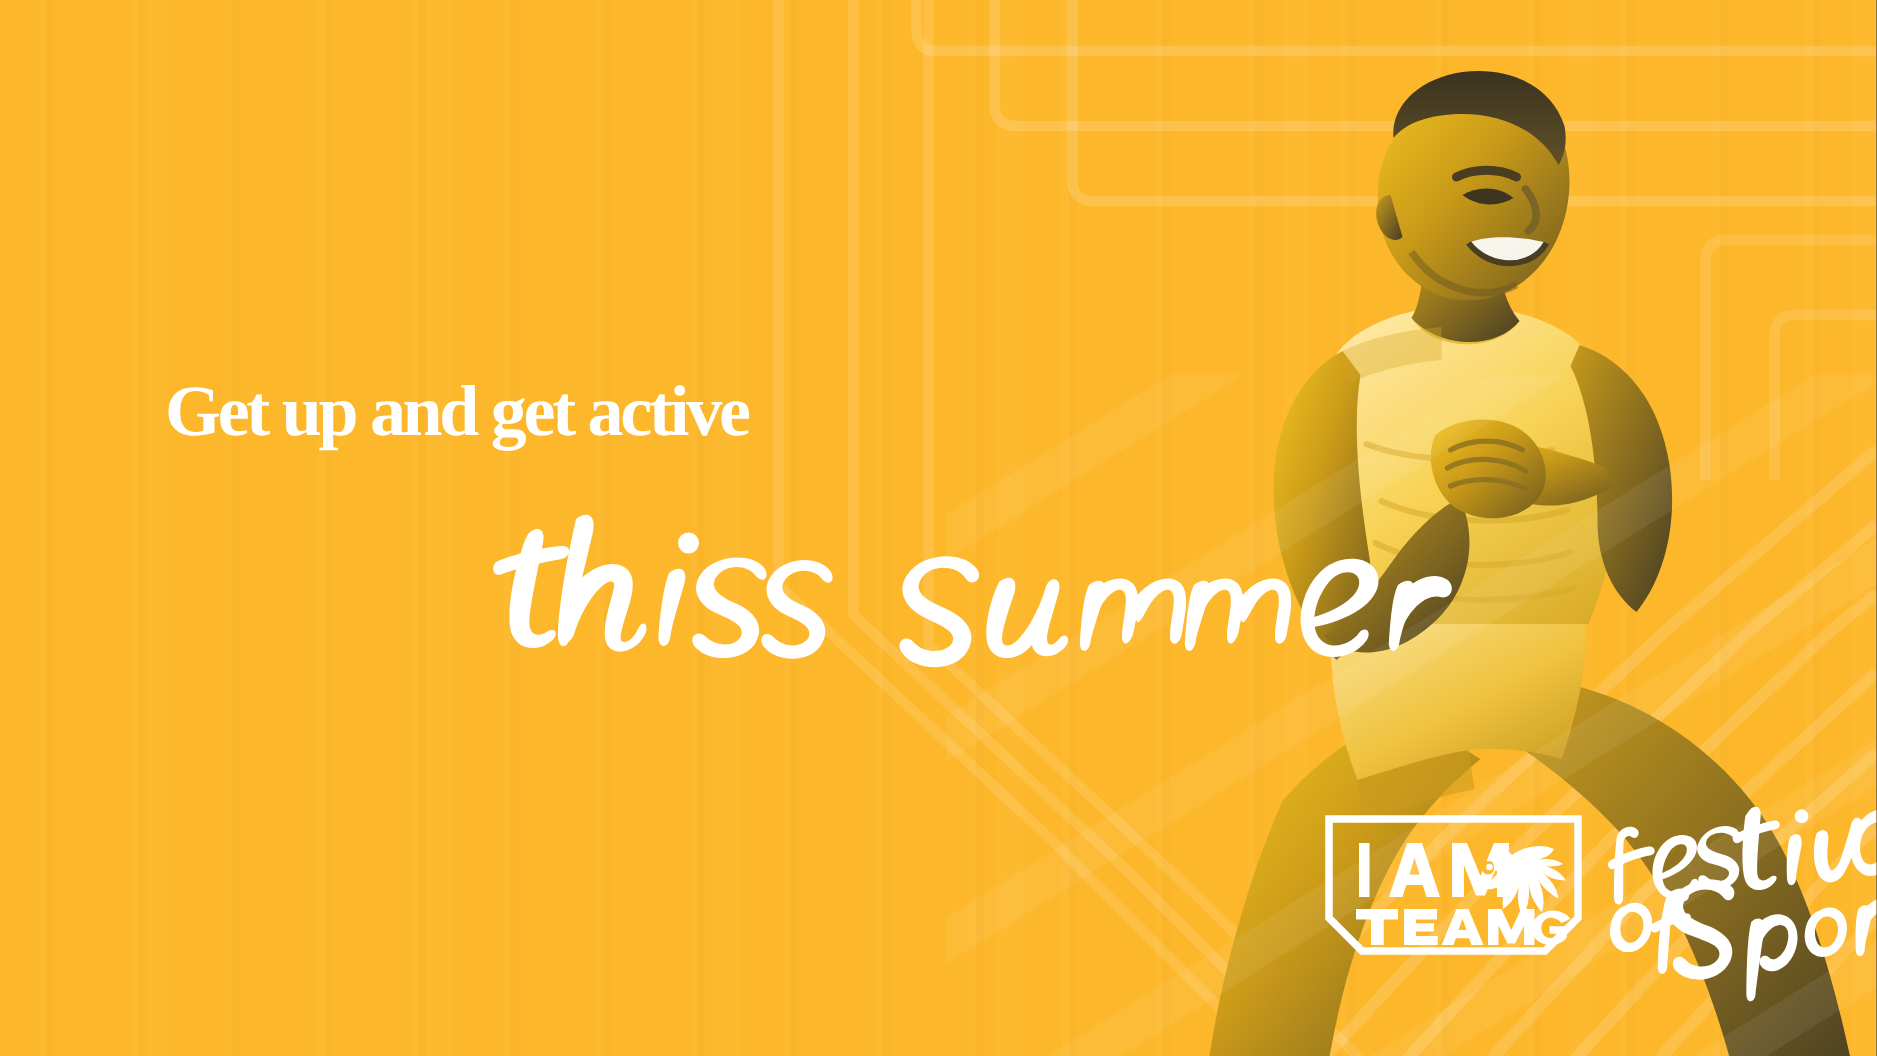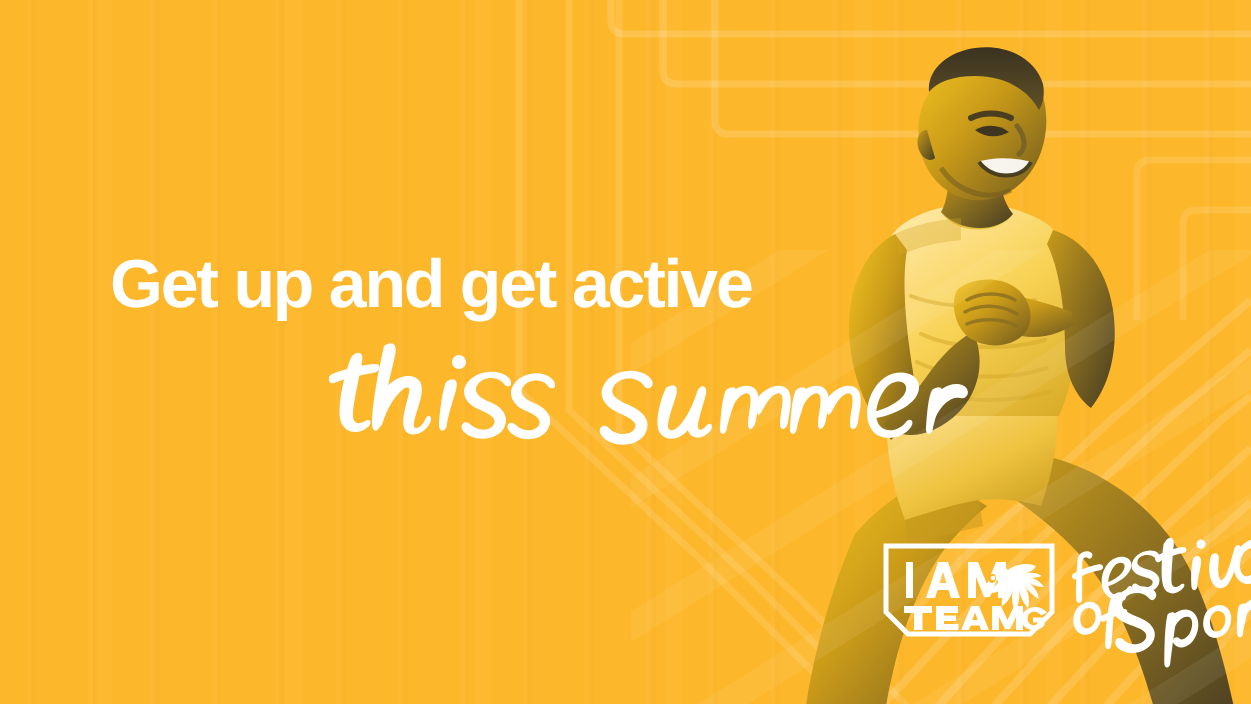--- a/index.html
+++ b/index.html
@@ -76,22 +76,22 @@
   
   .headline-wrap{
     position:absolute;
     left:110px; top:252px;
     width:900px;
     z-index:6;
   }
   .headline{
     margin:0;
     color:#ffffff;
-    font-family:Liberation Sans, sans-serif;
-    font-size:68px;
+    font-family:Liberation Serif, serif;
+    font-size:48px;
     line-height:0.95;
     font-weight:bold;
     letter-spacing:-2.2px;
     white-space:nowrap;
     text-rendering:geometricPrecision;
   }
   .script-line{
     position:absolute;
     left:218px; top:86px;
     width:700px;

